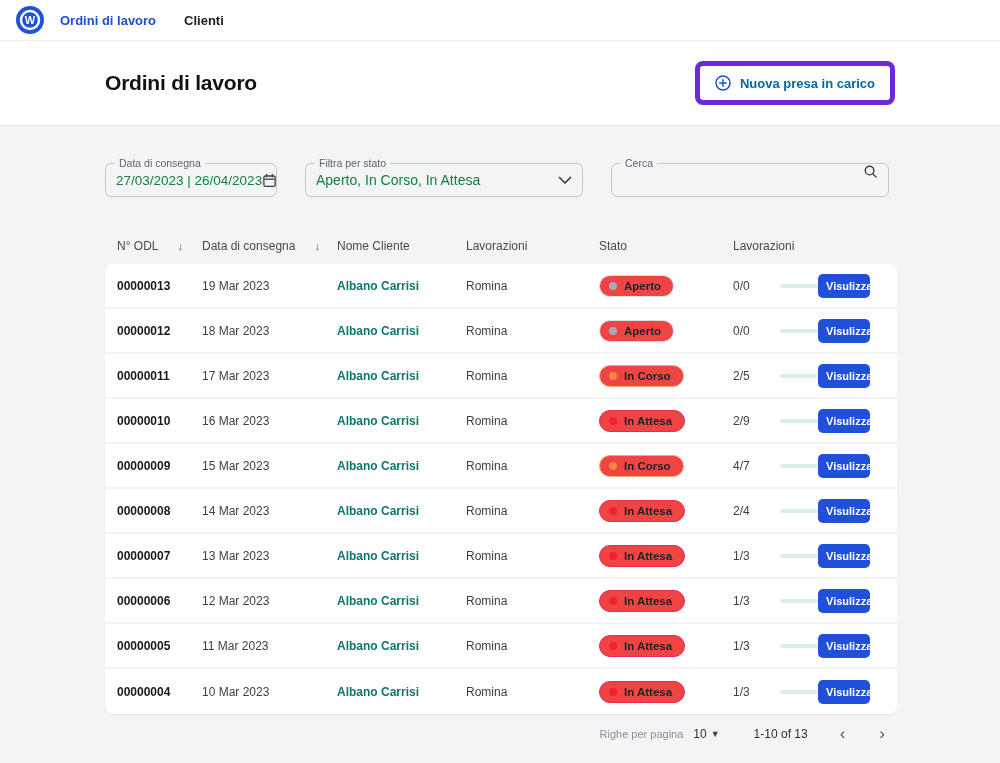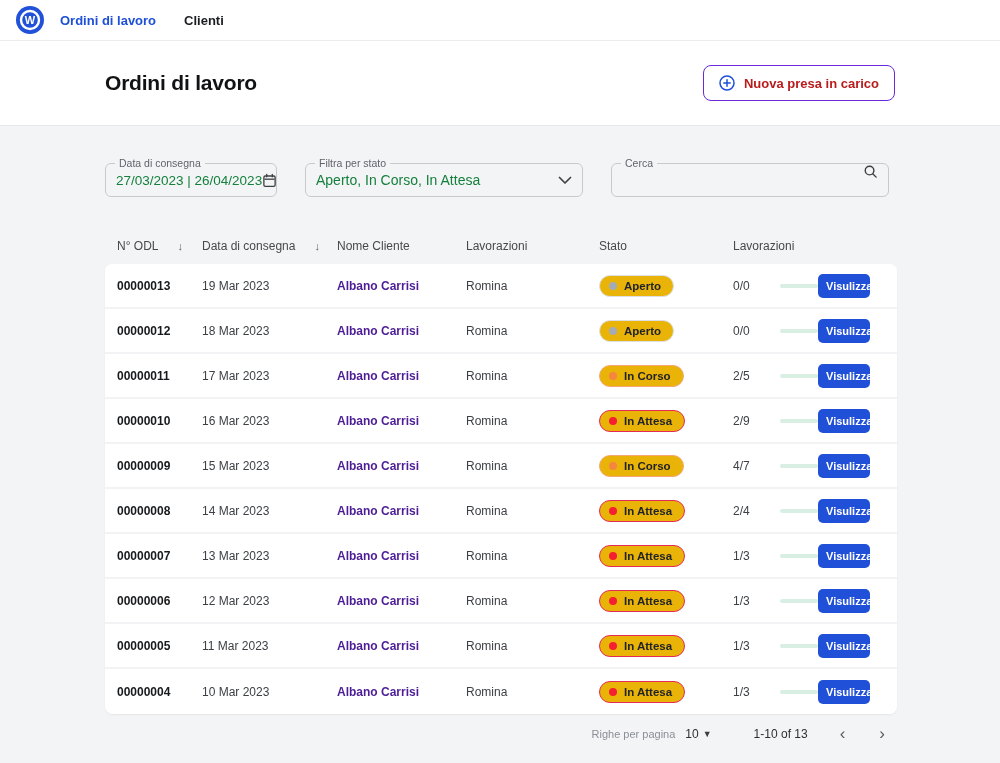--- a/index.html
+++ b/index.html
@@ -29,22 +29,22 @@
   }
 
   
   .page-header {
     height: 85px; background: #fff; border-bottom: 1px solid #e7e8ea;
     display: flex; align-items: center; padding: 0 105px;
   }
   .page-title { font-size: 21px; font-weight: bold; color: #101214; letter-spacing: -0.2px; }
   .new-btn {
     margin-left: auto; display: flex; align-items: center; gap: 9px;
-    border: 1px solid #6d28d9; border-radius: 8px; background: #fff;
-    color: #b91c1c; font-size: 13px; font-weight: bold;
+    border: 5px solid #6d28d9; border-radius: 8px; background: #fff;
+    color: #0369a1; font-size: 13px; font-weight: bold;
     padding: 9px 15px; cursor: pointer;
     font-family: "Liberation Sans", sans-serif;
   }
 
   
   .filters { display: flex; gap: 28px; margin: 37px 0 0 105px; }
   .field {
     position: relative; height: 34px; border: 1px solid #c7c9cd; border-radius: 6px;
     display: flex; align-items: center; padding: 0 10px; background: transparent; cursor: pointer;
   }
@@ -75,27 +75,27 @@
   .thead .th { display: flex; align-items: center; gap: 19px; }
   .sort-arrow { color: #5f6368; font-size: 11px; }
   .card {
     width: 792px; margin: 11px 0 0 105px; background: #fff; border-radius: 8px;
     box-shadow: 0 1px 2px rgba(0,0,0,.06); overflow: hidden;
   }
   .trow { height: 45px; border-bottom: 2px solid #f3f3f5; background: #fff; }
   .trow:last-child { border-bottom: none; }
   .cell-odl   { font-size: 12px; font-weight: bold; color: #17191c; }
   .cell-date  { font-size: 12px; color: #3d4045; }
-  .cell-client{ font-size: 12px; font-weight: bold; color: #4c1d95; }
+  .cell-client{ font-size: 12px; font-weight: bold; color: #0f766e; }
   .cell-bike  { font-size: 12px; color: #3d4045; }
 
   .badge {
     display: inline-flex; align-items: center; gap: 7px;
     border-radius: 999px; padding: 4px 12px 4px 9px;
-    font-size: 11.5px; font-weight: bold; color: #20242a; background: #eab308;
+    font-size: 11.5px; font-weight: bold; color: #20242a; background: #ef4444;
     border: 1.5px solid #dcdfe3; width: max-content;
   }
   .badge .dot { width: 8px; height: 8px; border-radius: 50%; background: #a5abb3; }
   .badge.aperto    { border-color: #dcdfe3; }
   .badge.aperto .dot    { background: #a5abb3; }
   .badge.in-corso  { border-color: #f3a874; }
   .badge.in-corso .dot  { background: #f5863f; }
   .badge.in-attesa { border-color: #e42a55; }
   .badge.in-attesa .dot { background: #f41f31; }
 
@@ -112,21 +112,21 @@
 
   
   .pagination {
     width: 792px; margin: 11px 0 0 105px;
     display: flex; align-items: center; justify-content: flex-end; gap: 10px;
     padding-right: 12px;
   }
   .pg-label { font-size: 11px; color: #8a8f96; }
   .pg-select { font-size: 12px; color: #2c2f33; display: flex; align-items: center; gap: 4px; cursor: pointer; }
   .pg-select .caret { font-size: 9px; color: #3c4043; }
-  .pg-range { font-size: 12px; color: #2c2f33; margin-left: 32px; }
+  .pg-range { font-size: 12px; color: #2c2f33; margin-left: 24px; }
   .pg-nav { display: flex; gap: 34px; margin-left: 22px; }
   .pg-chevron { font-size: 17px; color: #565b61; cursor: pointer; line-height: 1; user-select: none; }
 
   svg { display: block; }
 </style>
 </head>
 <body>
 
 <div class="topnav">
   <div class="logo">

